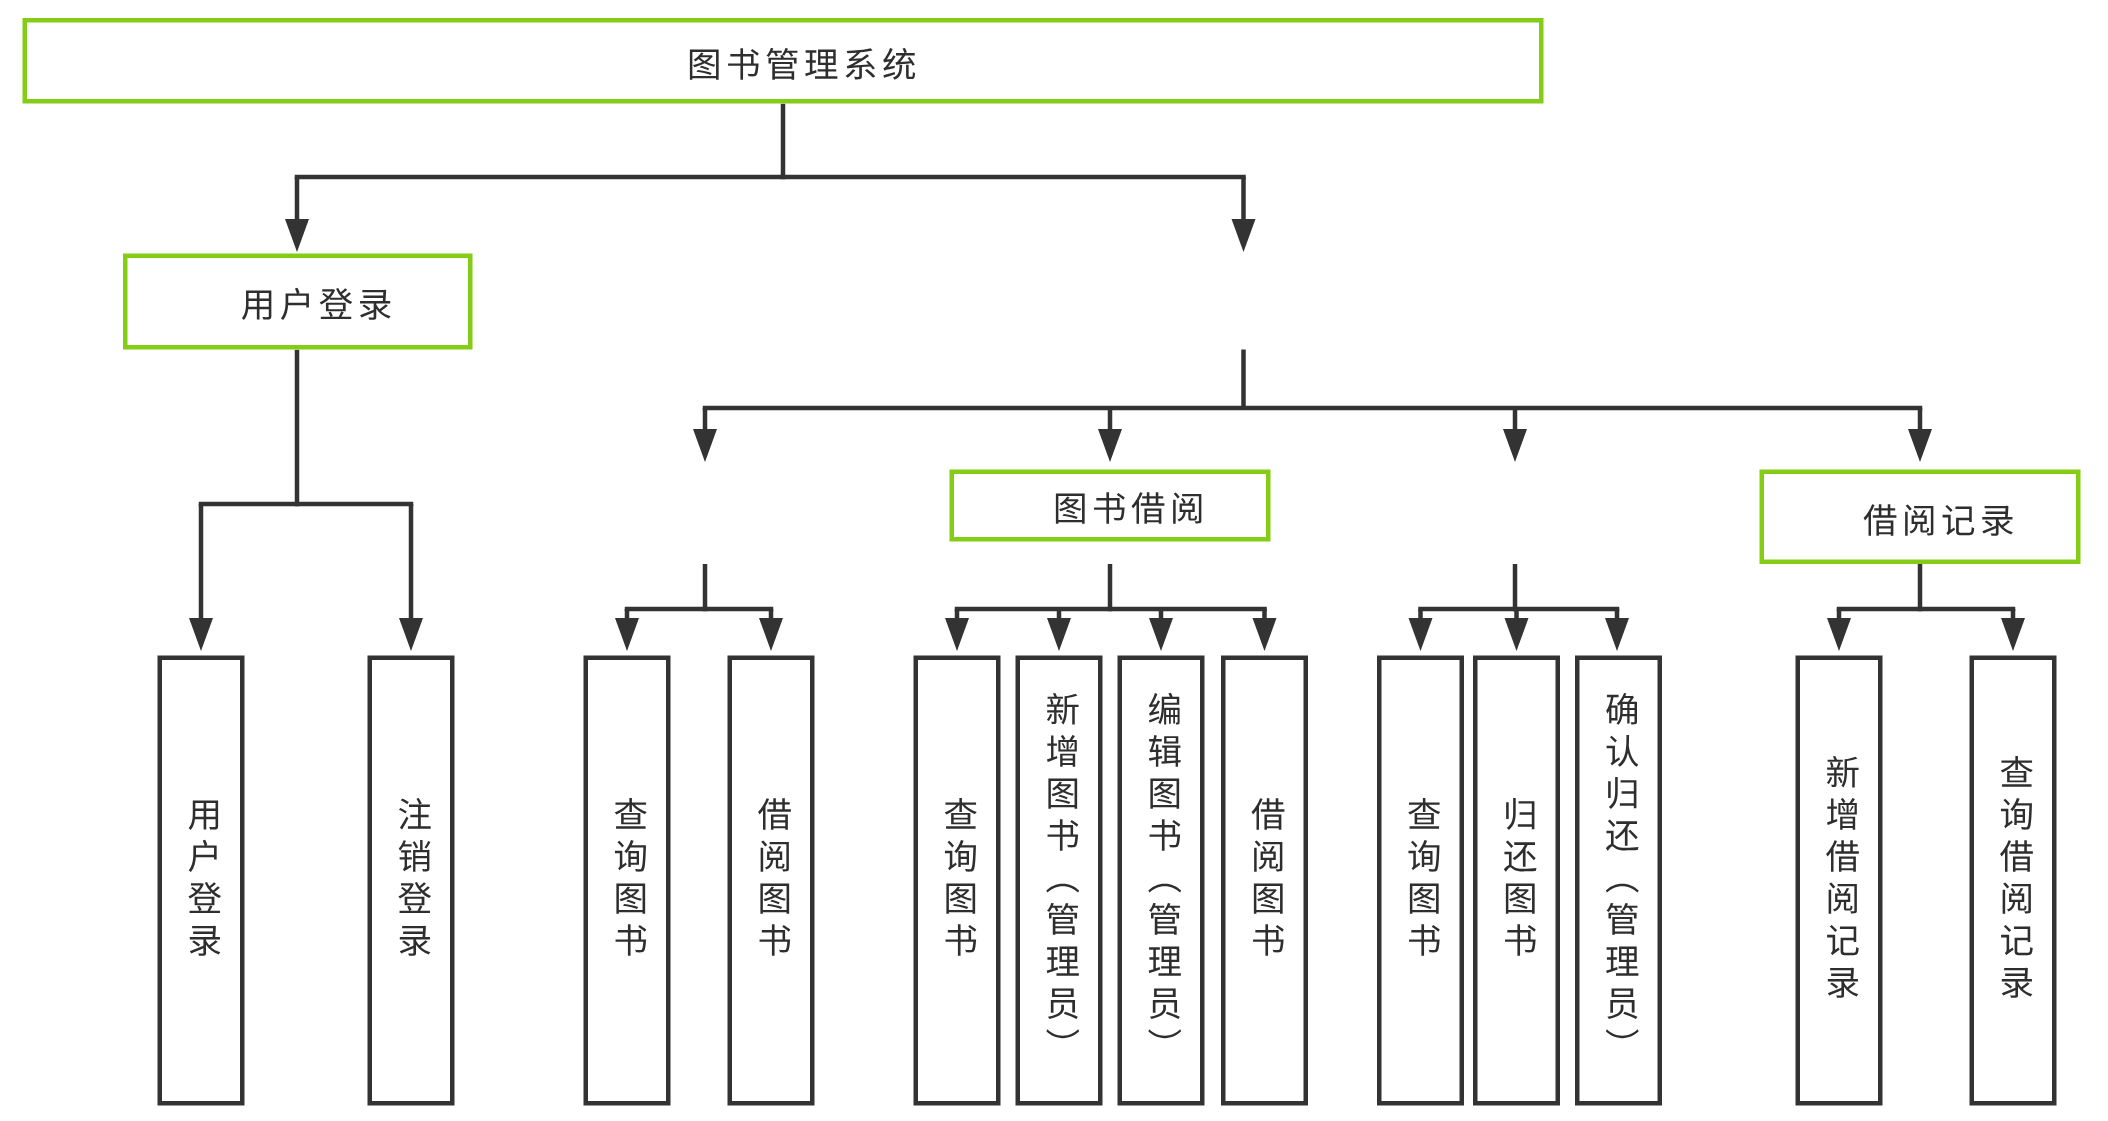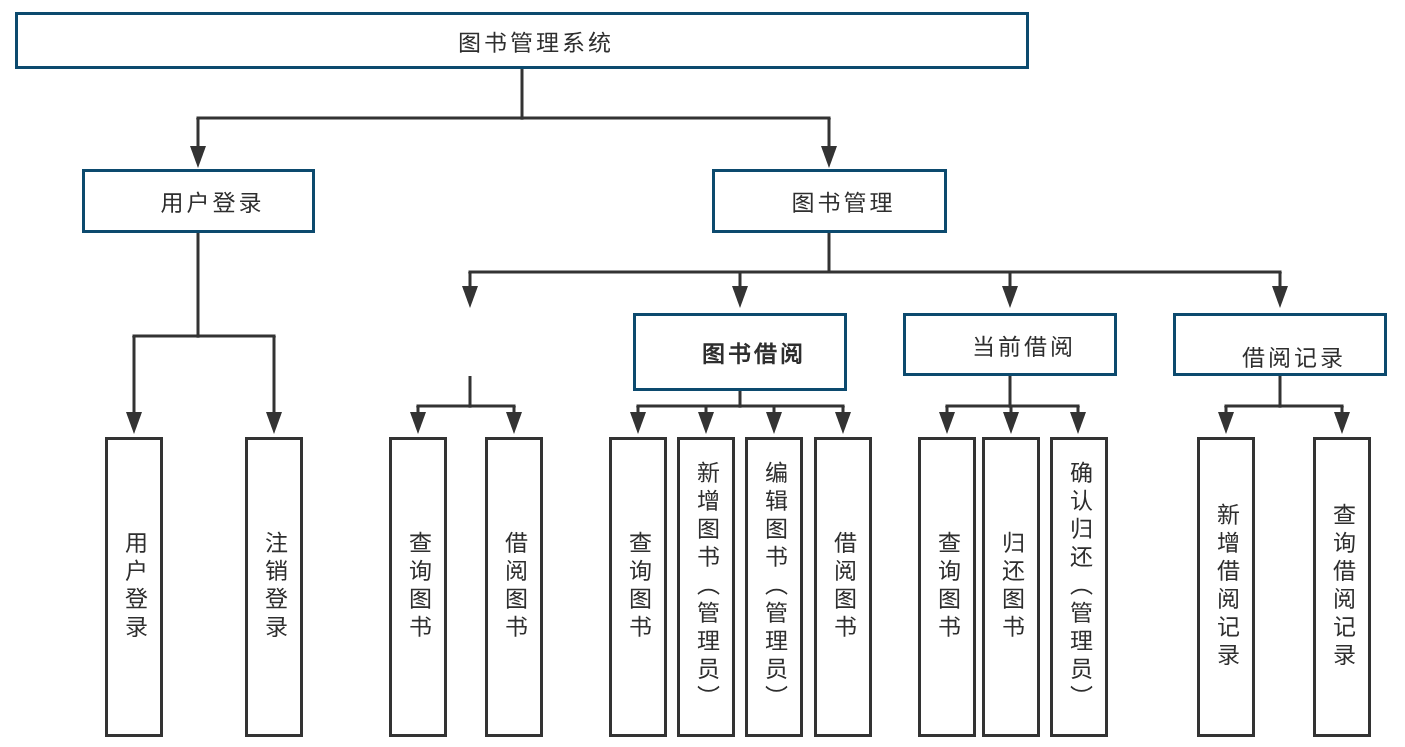--- a/index.html
+++ b/index.html
@@ -15,21 +15,21 @@
     position: absolute;
     left: 0; top: 0;
     width: 1405px; height: 747px;
     pointer-events: none;
   }
   .connectors line { stroke: #333333; stroke-width: 3; }
   .connectors polygon { fill: #333333; stroke: none; }
   .hbox {
     position: absolute;
     box-sizing: border-box;
-    border: 3px solid #0c4a6e;
+    border: 3px solid #84cc16;
     background: #ffffff;
     display: flex;
     align-items: center;
     justify-content: center;
     padding-left: 28px;
   }
   .hbox span {
     font-size: 23px;
     letter-spacing: 3px;
     color: #2e2e2e;
@@ -140,31 +140,25 @@
     </g>
   </svg>
 
   <div class="hbox" style="left:15px; top:12px; width:1014px; height:57px;">
     <span>图书管理系统</span>
   </div>
 
   <div class="hbox" style="left:82px; top:169px; width:233px; height:64px;">
     <span>用户登录</span>
   </div>
-  <div class="hbox" style="left:712px; top:169px; width:235px; height:64px;">
-    <span>图书管理</span>
-  </div>
-
-  <div class="hbox" style="left:633px; top:313px; width:214px; height:78px;font-weight:bold;">
+
+  <div class="hbox" style="left:633px; top:313px; width:214px; height:48px;">
     <span>图书借阅</span>
   </div>
-  <div class="hbox" style="left:903px; top:313px; width:214px; height:63px;">
-    <span>当前借阅</span>
-  </div>
-  <div class="hbox" style="left:1173px; top:313px; width:214px; height:63px;align-items:flex-end;">
+  <div class="hbox" style="left:1173px; top:313px; width:214px; height:63px;">
     <span>借阅记录</span>
   </div>
 
   <div class="vbox" style="left:105px; top:437px;">
     <span>用户登录</span>
   </div>
   <div class="vbox" style="left:245px; top:437px;">
     <span>注销登录</span>
   </div>
 

